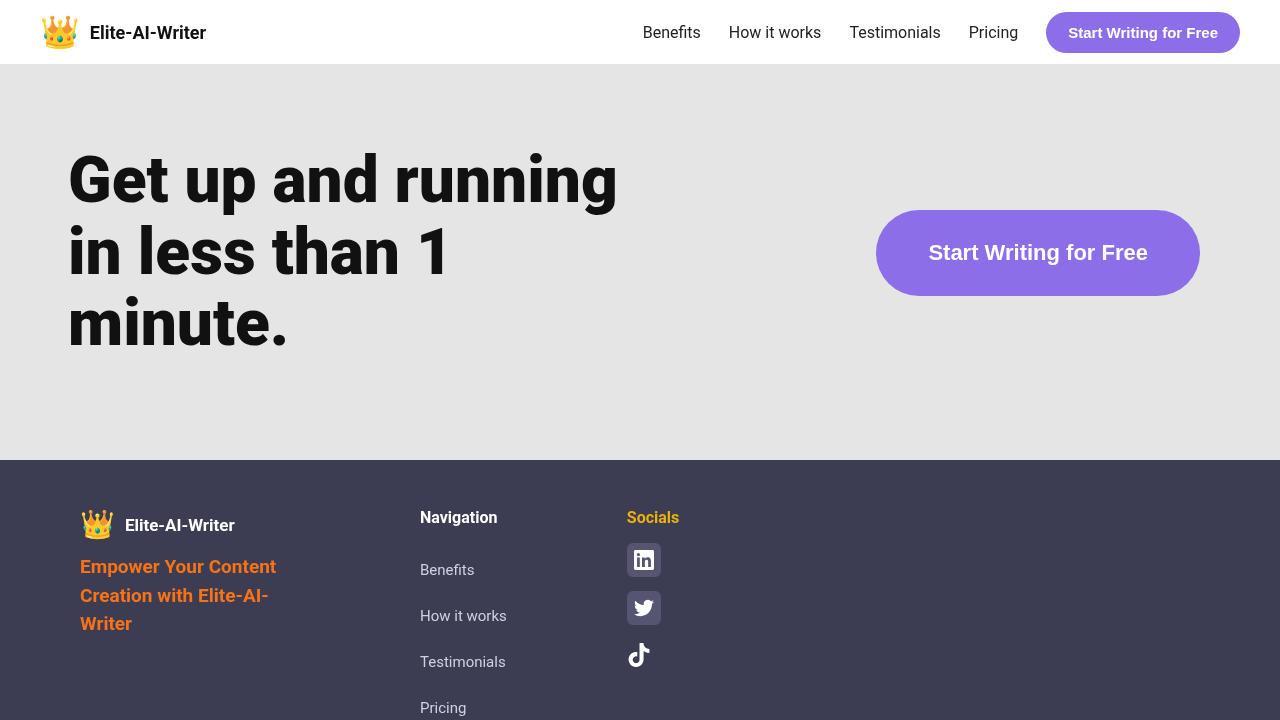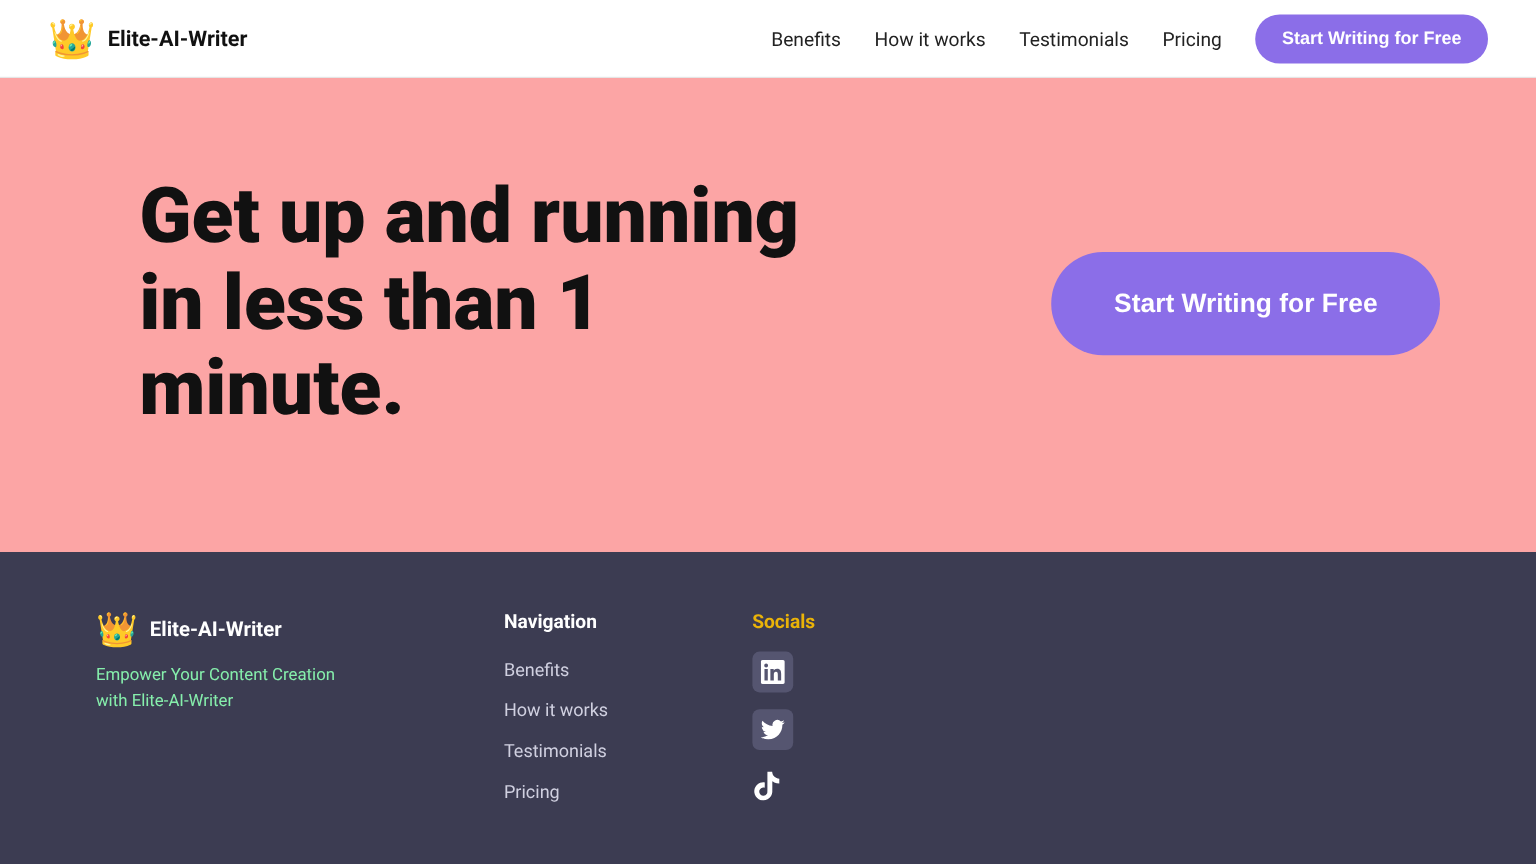--- a/index.html
+++ b/index.html
@@ -48,22 +48,22 @@
       border-radius: 999px;
       padding: 12px 22px;
       font-size: 15px;
       font-weight: 600;
       cursor: pointer;
       white-space: nowrap;
     }
 
     
     .hero {
-      background: #fca5a5;
-      padding: 60px 80px 80px 116px;
+      background: #e5e5e5;
+      padding: 60px 80px 80px 68px;
       display: flex;
       align-items: center;
       justify-content: space-between;
       height: 395px;
     }
     .hero-title {
       font-size: 64px;
       font-weight: 900;
       color: #111;
       line-height: 1.12;
@@ -103,29 +103,30 @@
     }
     .footer-logo-emoji {
       font-size: 28px;
     }
     .footer-logo-text {
       font-size: 17px;
       font-weight: 700;
       color: #fff;
     }
     .footer-tagline {
-      font-size: 14px;
-      color: #86efac;
+      font-size: 19px;
+      color: #f97316;
       line-height: 1.5;
       max-width: 200px;
+      font-weight: bold;
     }
     .footer-nav {
       display: flex;
       flex-direction: column;
-      gap: 4px;
+      gap: 16px;
     }
     .footer-nav-title {
       font-size: 16px;
       font-weight: 700;
       color: #fff;
       margin-bottom: 12px;
     }
     .footer-nav-link {
       font-size: 15px;
       color: #d0d0e0;

